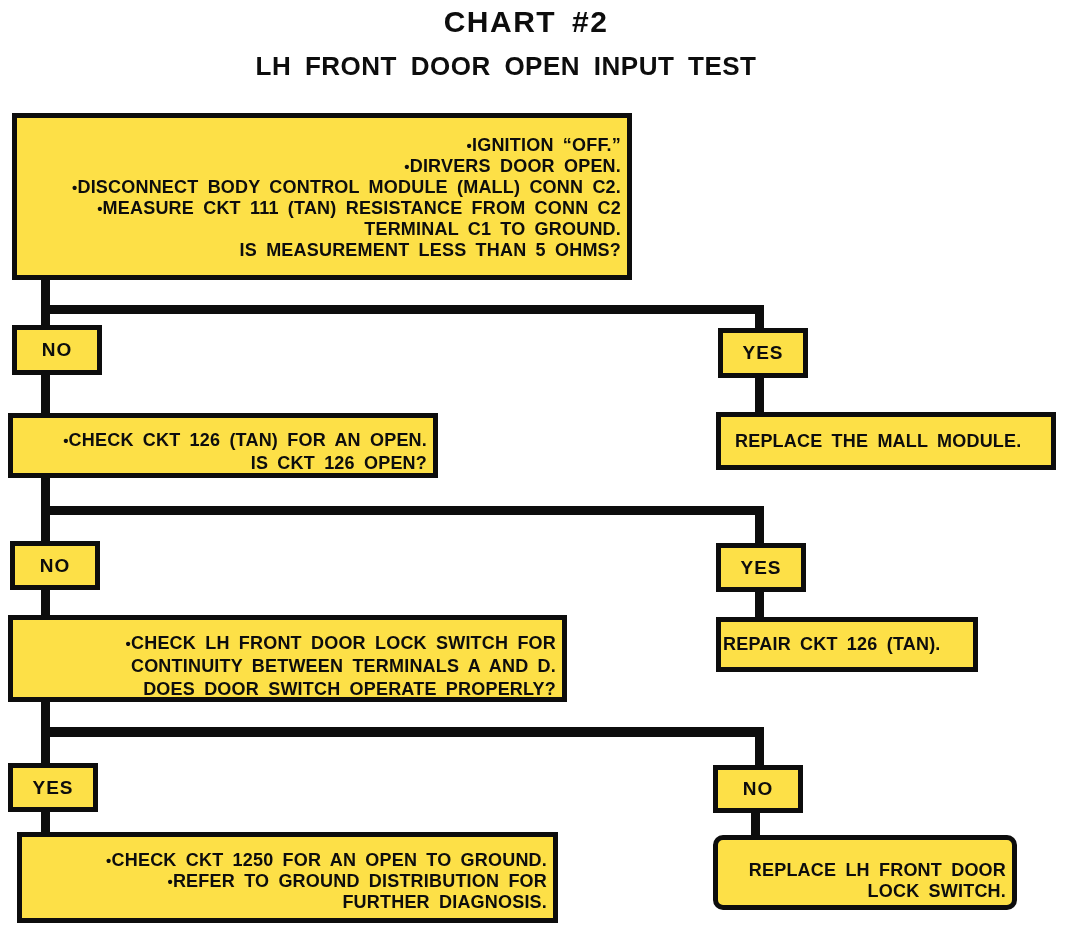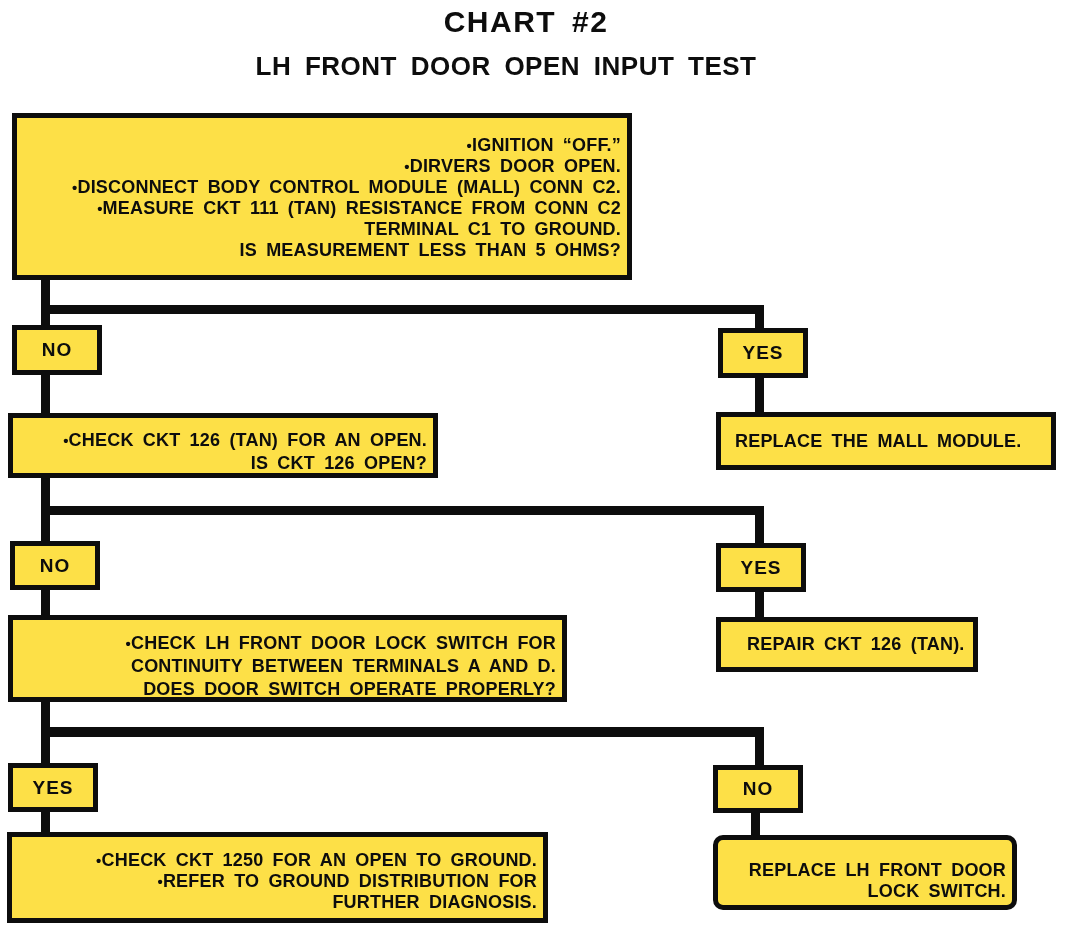--- a/index.html
+++ b/index.html
@@ -61,21 +61,21 @@
     width: 16px;
     font-size: 15px;
     vertical-align: top;
   }
   .indent { padding-left: 16px; }
 
   .n-start { padding: 17px 6px 0 16px; line-height: 21px; }
   .n-b     { padding: 11px 6px 0 18px; line-height: 23px; }
   .n-c     { display: flex; align-items: center; padding-left: 14px; }
   .n-d     { padding: 12px 6px 16px 18px; line-height: 23px; }
-  .n-e     { display: flex; align-items: center; padding-left: 26px; }
+  .n-e     { display: flex; align-items: center; padding-left: 2px; }
   .n-f     { padding: 13px 6px 0 18px; line-height: 21px; }
   .n-g     { padding: 20px 6px 0 18px; line-height: 21px; border-radius: 10px; }
 </style>
 </head>
 <body>
 
 <div id="chart">
 
   <div class="title-block">
     <div class="title-1">CHART #2</div>
@@ -140,21 +140,21 @@
     <span>REPAIR CKT 126 (TAN).</span>
   </div>
 
   <div class="lbl" style="left:8px; top:763px; width:90px; height:49px;">
     <span>YES</span>
   </div>
   <div class="lbl" style="left:713px; top:765px; width:90px; height:48px;">
     <span>NO</span>
   </div>
 
-  <div class="node n-f" style="left:7px; top:832px; width:541px; height:91px;">
+  <div class="node n-f" style="left:17px; top:832px; width:541px; height:91px;">
     <div class="ln"><span class="bullet">•</span><span>CHECK CKT 1250 FOR AN OPEN TO GROUND.</span></div>
     <div class="ln"><span class="bullet">•</span><span>REFER TO GROUND DISTRIBUTION FOR</span></div>
     <div class="ln indent"><span>FURTHER DIAGNOSIS.</span></div>
   </div>
 
   <div class="node n-g" style="left:713px; top:835px; width:304px; height:75px;">
     <div class="ln">REPLACE LH FRONT DOOR</div>
     <div class="ln">LOCK SWITCH.</div>
   </div>
 

